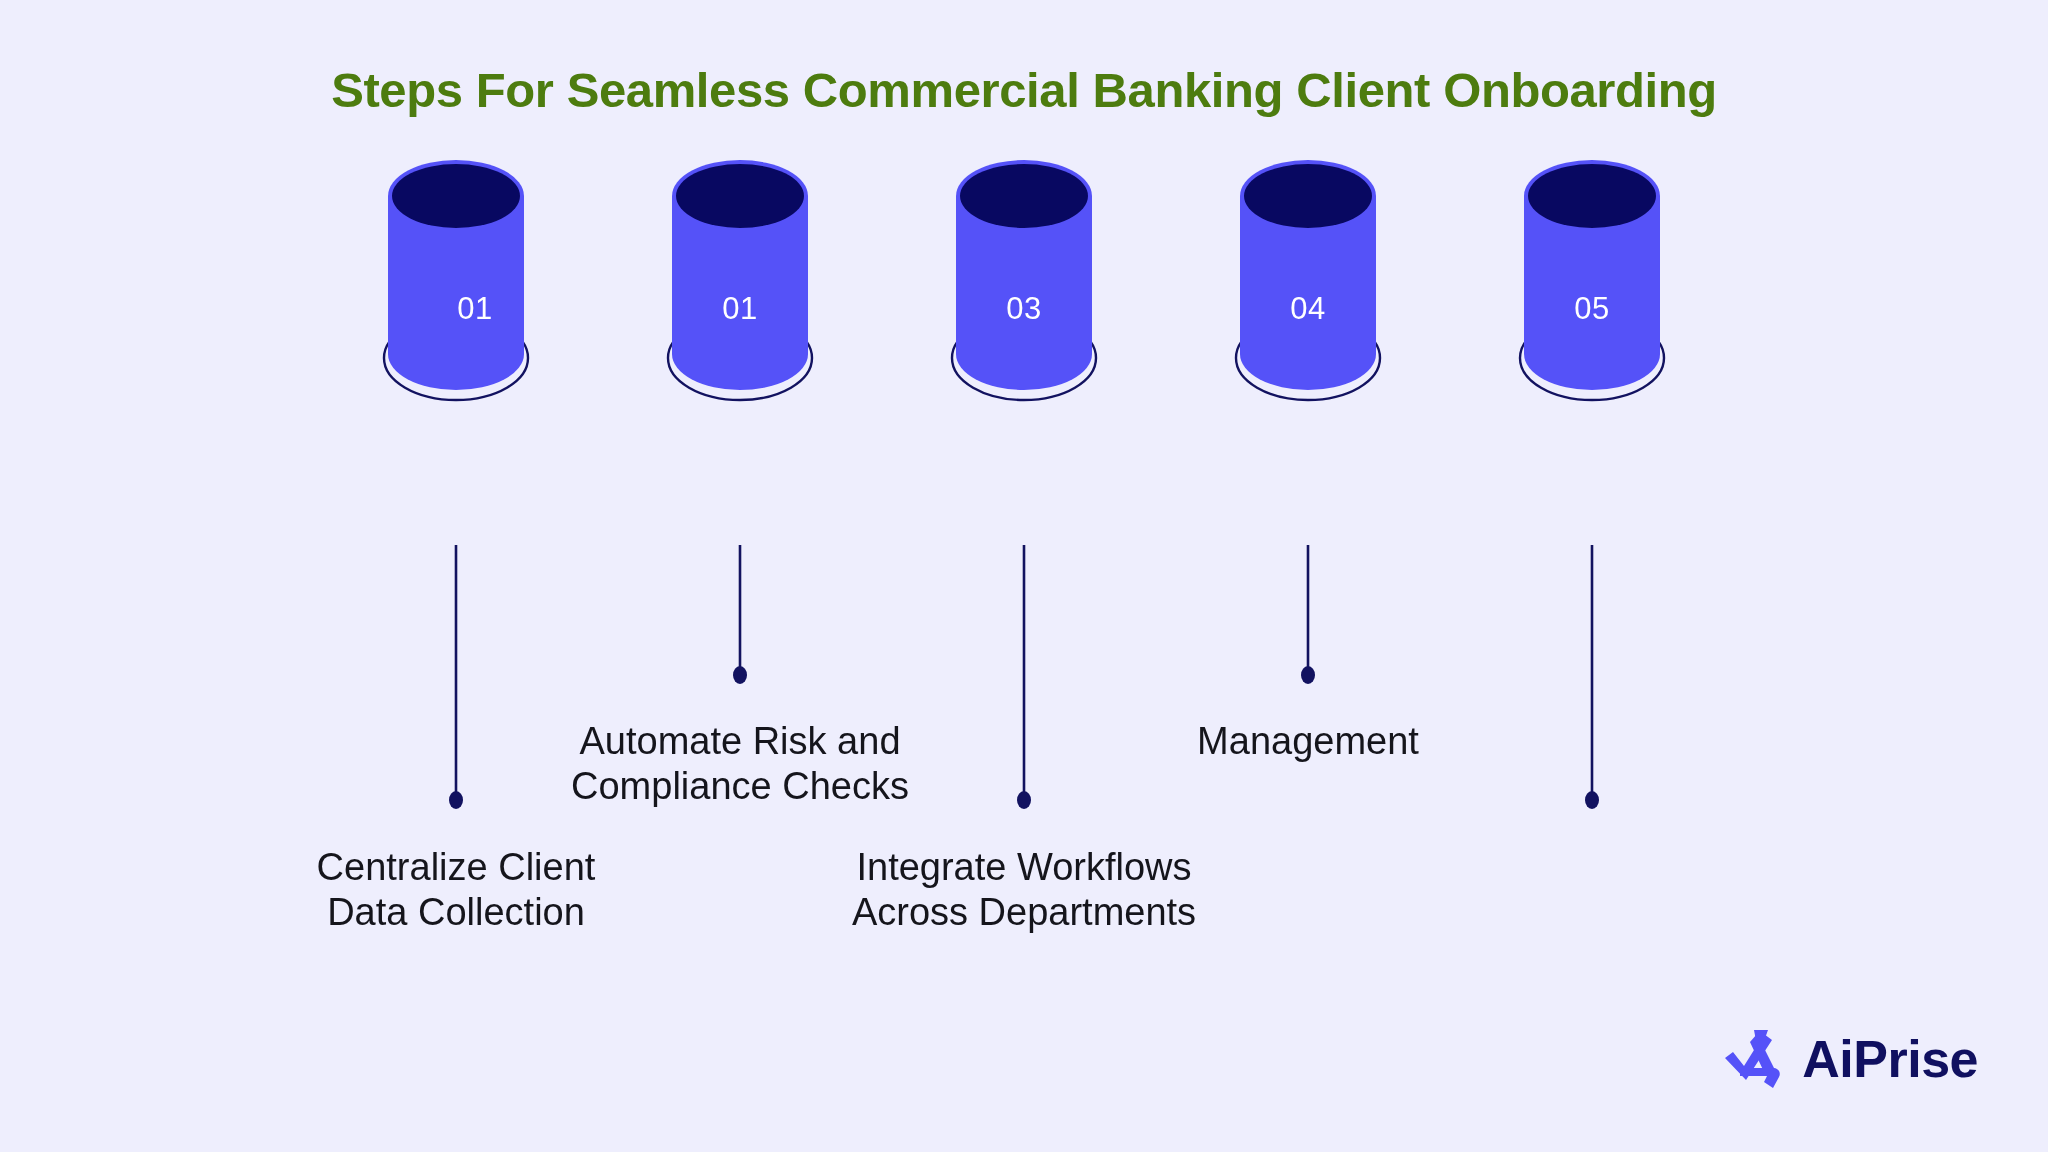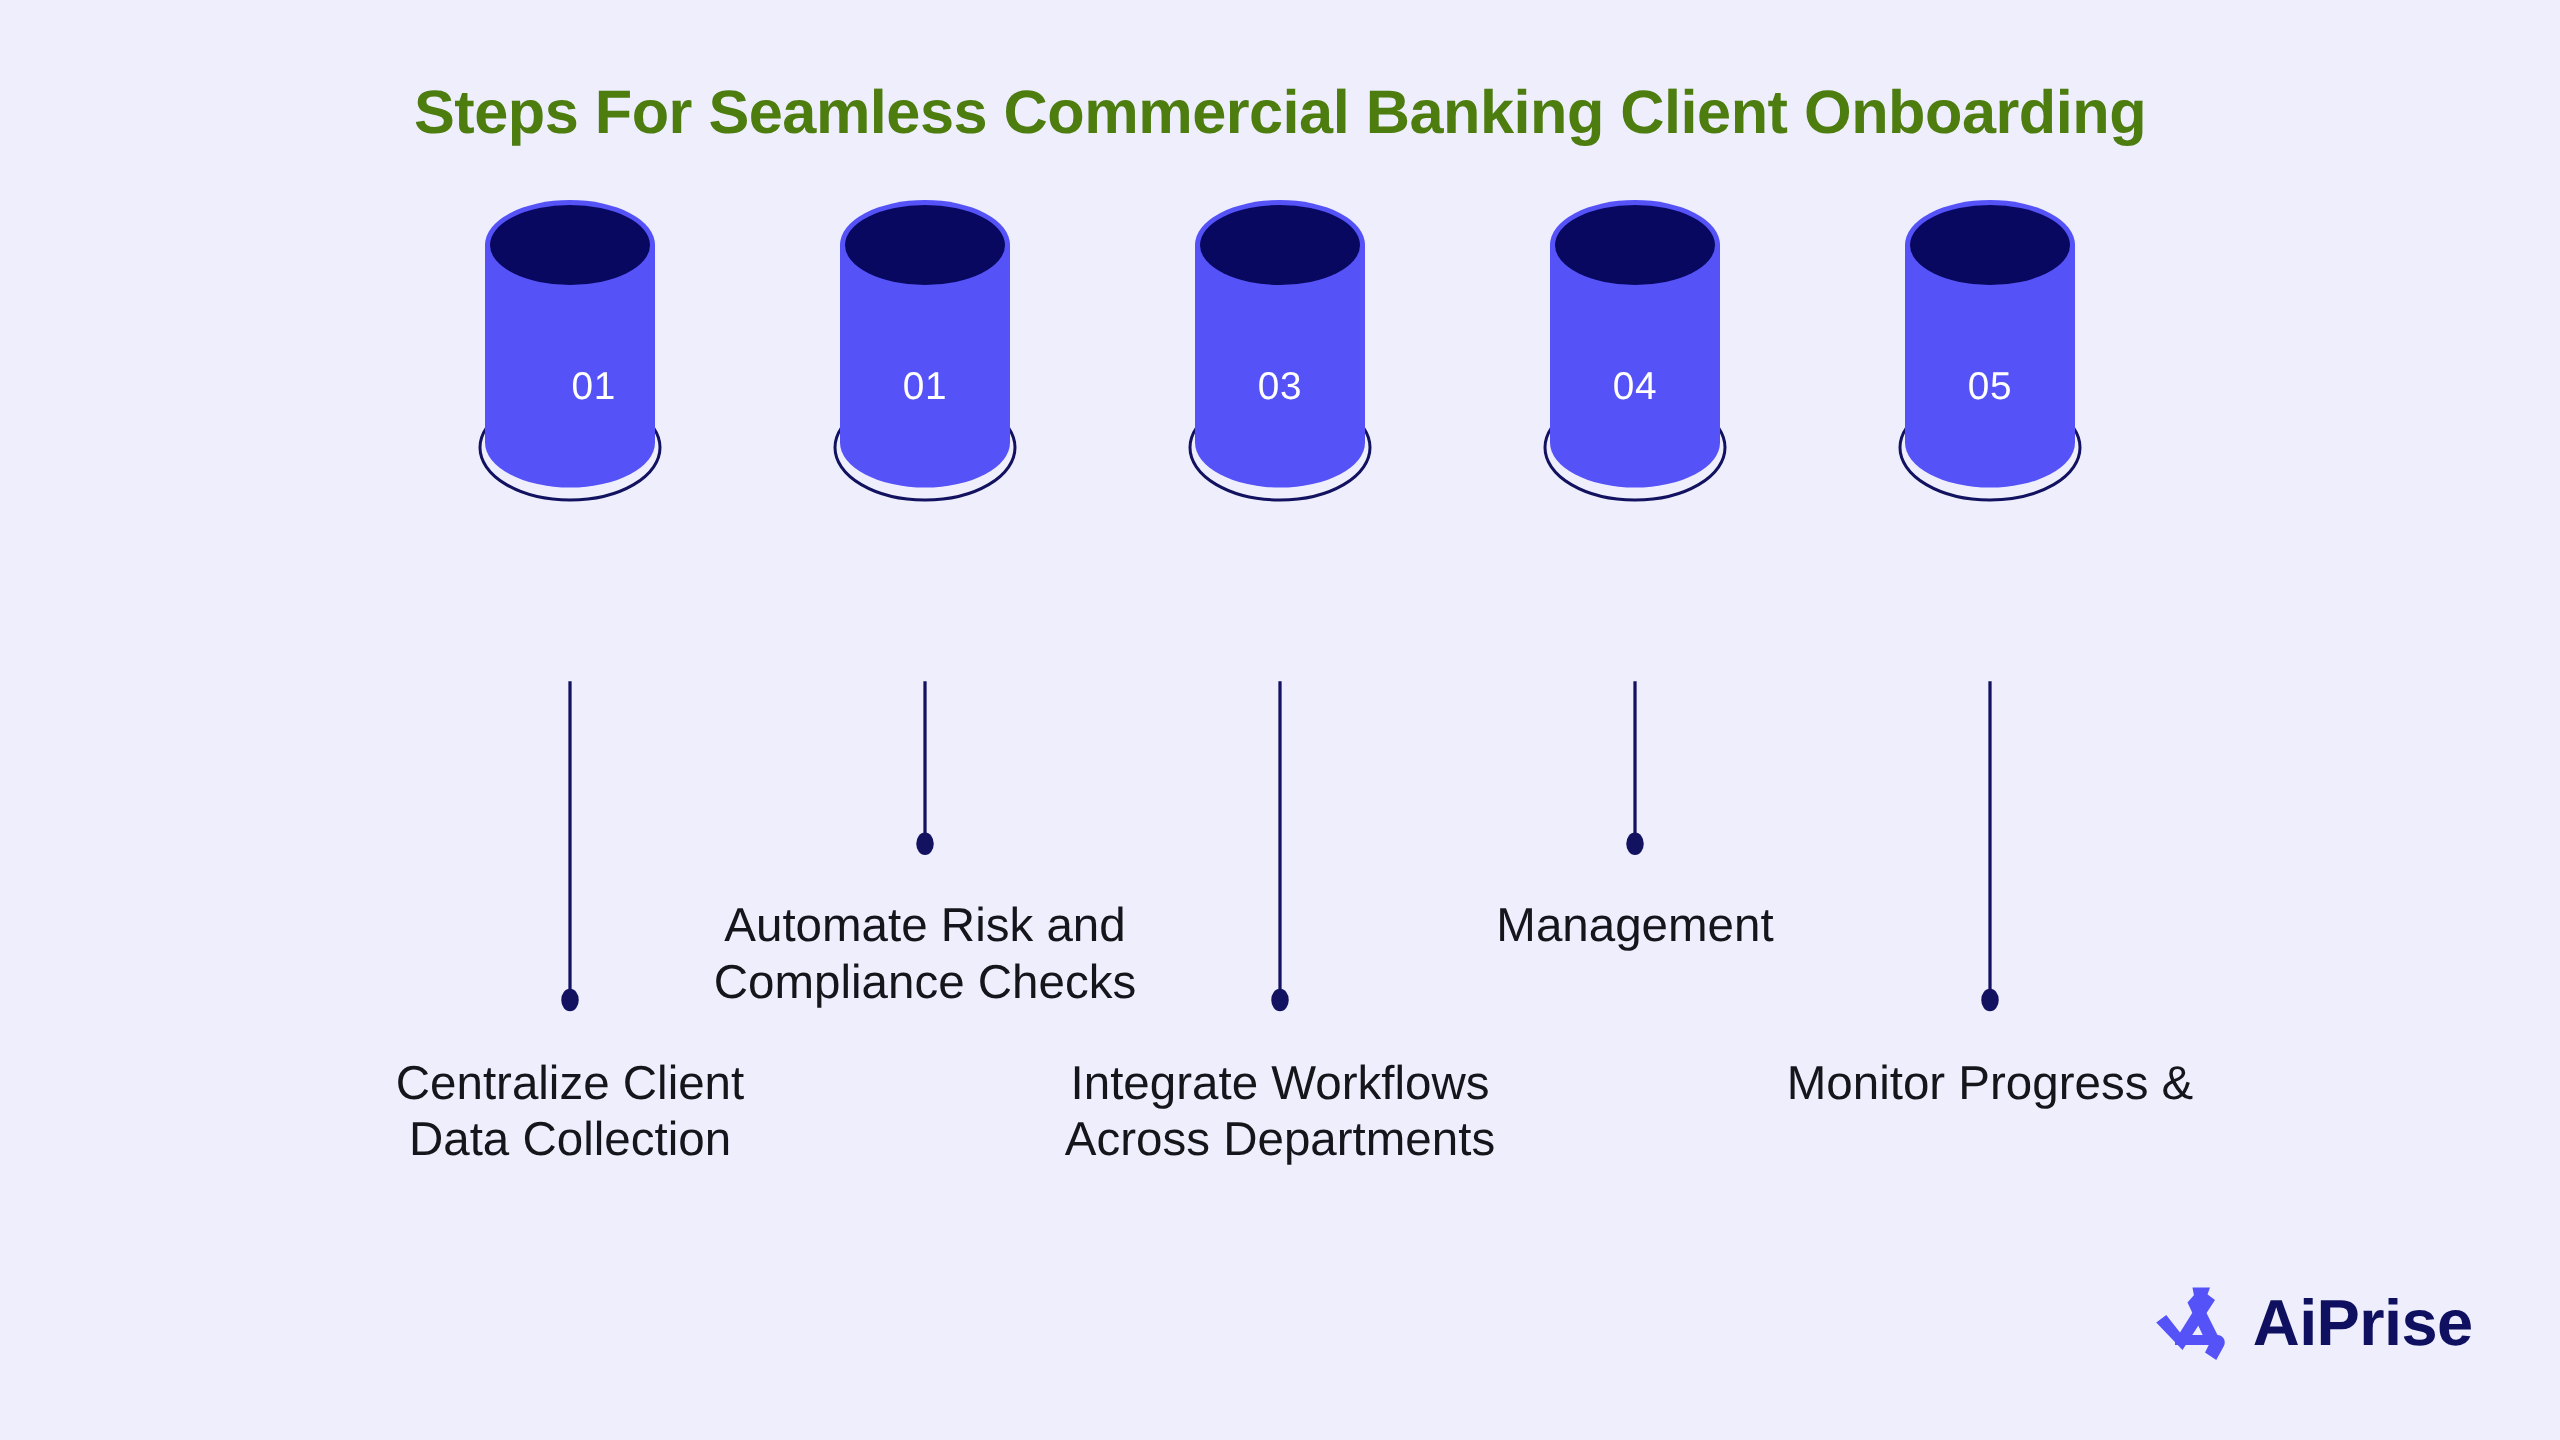--- a/index.html
+++ b/index.html
@@ -120,21 +120,21 @@
       <div class="num" style="left: 740px; top: 309px;">01</div>
       <div class="num" style="left: 1024px; top: 309px;">03</div>
       <div class="num" style="left: 1308px; top: 309px;">04</div>
       <div class="num" style="left: 1592px; top: 309px;">05</div>
     </div>
   <div id="captions">
       <div class="caption" style="left: 456px; top: 845px;"><span class="l1">Centralize Client</span><span class="l2">Data Collection</span></div>
       <div class="caption" style="left: 740px; top: 719px;"><span class="l1">Automate Risk and</span><span class="l2">Compliance Checks</span></div>
       <div class="caption" style="left: 1024px; top: 845px;"><span class="l1">Integrate Workflows</span><span class="l2">Across Departments</span></div>
       <div class="caption" style="left: 1308px; top: 719px;"><span class="l2">Management</span></div>
-      <div class="caption" style="left: 1592px; top: 845px;"><span class="l1">Monitor Progress &amp;</span></div>
+      <div class="caption" style="left: 1592px; top: 845px;"></div>
     </div>
 
   <div class="logo">
     <svg class="logo-mark" viewBox="0 0 64 62" xmlns="http://www.w3.org/2000/svg">
       <path d="M30 2 h14 l-4 11 h-8 z" fill="#5552F8"></path>
       <path d="M33 6 L52 44 L40 44 L26 14 z" fill="#5552F8"></path>
       <path d="M1 30 L9 24 L20 38 L40 6 L48 12 L22 52 z" fill="#5552F8"></path>
       <path d="M16 40 h34 a6 6 0 0 1 5 9 l-6 11 l-9 -6 l3 -6 h-27 z" fill="#5552F8"></path>
     </svg>
     <span class="logo-text">AiPrise</span>

